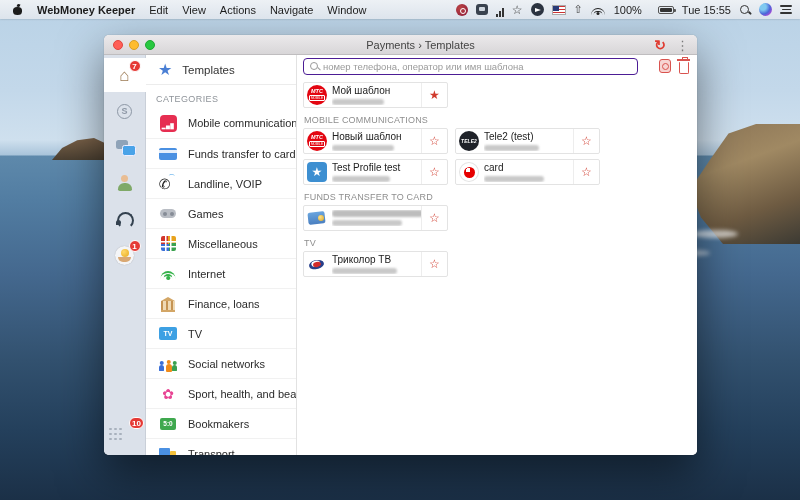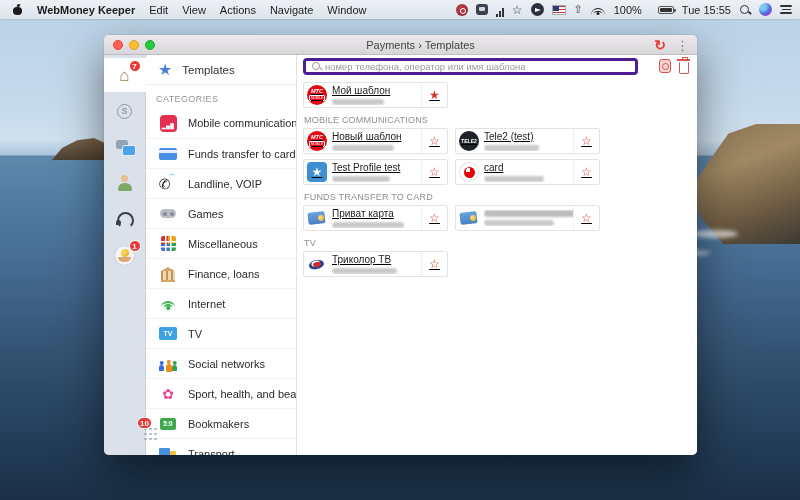--- a/index.html
+++ b/index.html
@@ -114,22 +114,22 @@
   .hs-ic::after { content:""; position:absolute; left:0px; top:8px; width:5px; height:5px;
     background:#33414f; border-radius:50% 50% 50% 0; }
   .hand-ic { position:relative; width:19px; height:19px; background:#f4f5f7; border-radius:50%;
     box-shadow:0 0 1px rgba(0,0,0,.3); }
   .hand-ic::before { content:""; position:absolute; left:5.5px; top:3px; width:8px; height:8px;
     background:radial-gradient(circle at 35% 35%,#ffd96b,#e8a91c); border-radius:50%; }
   .hand-ic::after { content:""; position:absolute; left:3px; bottom:3px; width:13px; height:5px;
     background:#d9a873; border-radius:0 0 6px 6px; }
   .apps-ic { width:15px; height:15px; position:relative; opacity:.75; }
   .apps-ic i { position:absolute; width:2.5px; height:2.5px; border-radius:50%; background:#97a1ae; }
-  .rail-bottom { position:absolute; bottom:6px; left:12px; width:42px; height:30px;
-    display:flex; align-items:center; justify-content:flex-end; cursor:pointer; }
+  .rail-bottom { position:absolute; bottom:6px; left:4px; width:42px; height:30px;
+    display:flex; align-items:center; justify-content:flex-start; cursor:pointer; }
 
   
   .sidebar { width:151px; background:#fff; border-right:1px solid #e2e2e2; overflow:hidden; }
   .sb-head { height:30px; display:flex; align-items:center; padding-left:12px; gap:10px;
     border-bottom:1px solid #ececec; cursor:pointer; }
   .sb-star { color:#4a7fd4; font-size:16px; line-height:1; }
   .sb-head-label { font-size:11.5px; color:#333; }
   .cats-label { padding:9px 0 4px 10px; font-size:9px; color:#8f949a; letter-spacing:.4px; }
   .catlist { list-style:none; }
   .catlist li { height:30px; display:flex; align-items:center; padding-left:12px; gap:10px; cursor:pointer; }
@@ -176,41 +176,41 @@
   .ic-lotus { color:#e84393; font-size:14px; line-height:1; }
   .ic-book { width:16px; height:12px; background:#3fa84e; border-radius:2px; color:#fff;
     font-size:6.5px; font-weight:bold; display:flex; align-items:center; justify-content:center; }
   .ic-truck { position:relative; width:18px; height:13px; }
   .ic-truck::before { content:""; position:absolute; left:0; top:1px; width:11px; height:8px; background:#4a90e2; border-radius:1px; }
   .ic-truck::after { content:""; position:absolute; right:1px; top:3.5px; width:6px; height:5.5px; background:#f5c23c; border-radius:1px; }
 
   
   .content { flex:1; background:#fff; position:relative; overflow:hidden; }
   .searchrow { position:absolute; top:2px; left:6px; right:6px; height:18px; display:flex; align-items:center; }
-  .searchbox { width:335px; height:17px; border:3px solid #4c1d95; border-radius:4px;
+  .searchbox { width:335px; height:17px; border:1px solid #4c1d95; border-radius:4px;
     position:relative; background:#fff; display:flex; align-items:center; }
   .mag { position:relative; width:11px; height:11px; margin:0 3px 0 5px; flex:none; }
   .mag::before { content:""; position:absolute; left:1px; top:1px; width:6px; height:6px; border:1.3px solid #9a9a9a; border-radius:50%; }
   .mag::after { content:""; position:absolute; left:7.5px; top:7.5px; width:3.5px; height:1.3px; background:#9a9a9a; transform:rotate(45deg); }
   .searchbox input { border:none; outline:none; flex:1; font-size:9.5px; color:#333;
     font-family:"Liberation Sans",sans-serif; background:transparent; }
   .searchbox input::placeholder { color:#9a9a9a; }
   .sr-icons { margin-left:auto; display:flex; align-items:center; gap:8px; padding-right:2px; }
   .ic-scan { width:12px; height:14px; border:1.4px solid #d9534f; border-radius:3px; position:relative; background:#f7d4d2; }
   .ic-scan::before { content:""; position:absolute; left:2.2px; top:3px; width:5px; height:5px; border:1.2px solid #d9534f; border-radius:50%; }
   .ic-trash { width:10px; height:12px; border:1.3px solid #d9534f; border-top:none; border-radius:1px 1px 2px 2px; position:relative; margin-top:3px; }
   .ic-trash::before { content:""; position:absolute; left:-2.6px; top:-2.5px; width:13px; height:1.5px; background:#d9534f; }
   .ic-trash::after { content:""; position:absolute; left:1.5px; top:-4.5px; width:4px; height:2px; border:1.2px solid #d9534f; border-bottom:none; border-radius:1px 1px 0 0; }
 
   .scrollarea { position:absolute; top:24px; left:0; right:0; bottom:0; overflow:hidden; }
   .sec-head { margin:7px 0 3px 7px; font-size:9px; color:#8e8e8e; letter-spacing:.2px; }
   .cardgrid { display:grid; grid-template-columns:145px 145px; gap:5px 7px; margin-left:6px; }
   .favwrap { margin:3px 0 0 6px; width:145px; }
   .card { height:26px; background:#fff; border:1px solid #e3e3e3; border-radius:2px;
-    display:flex; align-items:center; cursor:pointer;text-decoration:underline; }
+    display:flex; align-items:center; cursor:pointer; }
   .logo { width:20px; height:20px; flex:none; margin:0 5px 0 3px; border-radius:50%;
     display:flex; flex-direction:column; align-items:center; justify-content:center; overflow:hidden; }
   .logo.mts { background:#e30611; color:#fff; }
   .logo.mts b { font-size:5.5px; line-height:1; font-style:italic; }
   .logo.mts u { font-size:3.2px; text-decoration:none; border:0.5px solid #fff; padding:0 1px; border-radius:1px; margin-top:.5px; }
   .logo.tele2 { background:#1f2229; color:#fff; }
   .logo.tele2 b { font-size:4.8px; font-style:italic; letter-spacing:.2px; }
   .logo.tplstar { background:#3d8fd1; border-radius:4px; color:#fff; font-size:12px; line-height:1; }
   .logo.voda { background:#fff; box-shadow:0 0 0 1px #e4e4e4 inset; position:relative; }
   .logo.voda::after { content:""; width:11px; height:11px; border-radius:50%;
@@ -367,33 +367,33 @@
           <span class="cat-label">Games</span>
         </li>
         <li>
           <span class="cic">
               <span class="ic-cube"></span>
             </span>
           <span class="cat-label">Miscellaneous</span>
         </li>
         <li>
           <span class="cic">
-              <span class="ic-bank"></span>
-            </span>
-          <span class="cat-label">Finance, loans</span>
-        </li>
-        <li>
-          <span class="cic">
               <span class="ic-wifi">
                 <i></i>
                 <i></i>
                 <i></i>
               </span>
             </span>
           <span class="cat-label">Internet</span>
+        </li>
+        <li>
+          <span class="cic">
+              <span class="ic-bank"></span>
+            </span>
+          <span class="cat-label">Finance, loans</span>
         </li>
         <li>
           <span class="cic">
               <span class="ic-tv">TV</span>
             </span>
           <span class="cat-label">TV</span>
         </li>
         <li>
           <span class="cic">
               <span class="ic-social">
@@ -490,28 +490,20 @@
             </span>
             <span class="cstar outline"></span>
           </div>
         </div>
 
         <div class="sec-head">FUNDS TRANSFER TO CARD</div>
         <div class="cardgrid">
           <div class="card">
             <span class="logo pcard"></span>
             <span class="ctext">
-              <span class="ctitle">Приват карта</span>
-              <span class="redact" style="width:72px"></span>
-            </span>
-            <span class="cstar outline"></span>
-          </div>
-          <div class="card">
-            <span class="logo pcard"></span>
-            <span class="ctext">
               <span class="redact title" style="width:92px"></span>
               <span class="redact" style="width:70px"></span>
             </span>
             <span class="cstar outline"></span>
           </div>
         </div>
 
         <div class="sec-head">TV</div>
         <div class="cardgrid">
           <div class="card">

